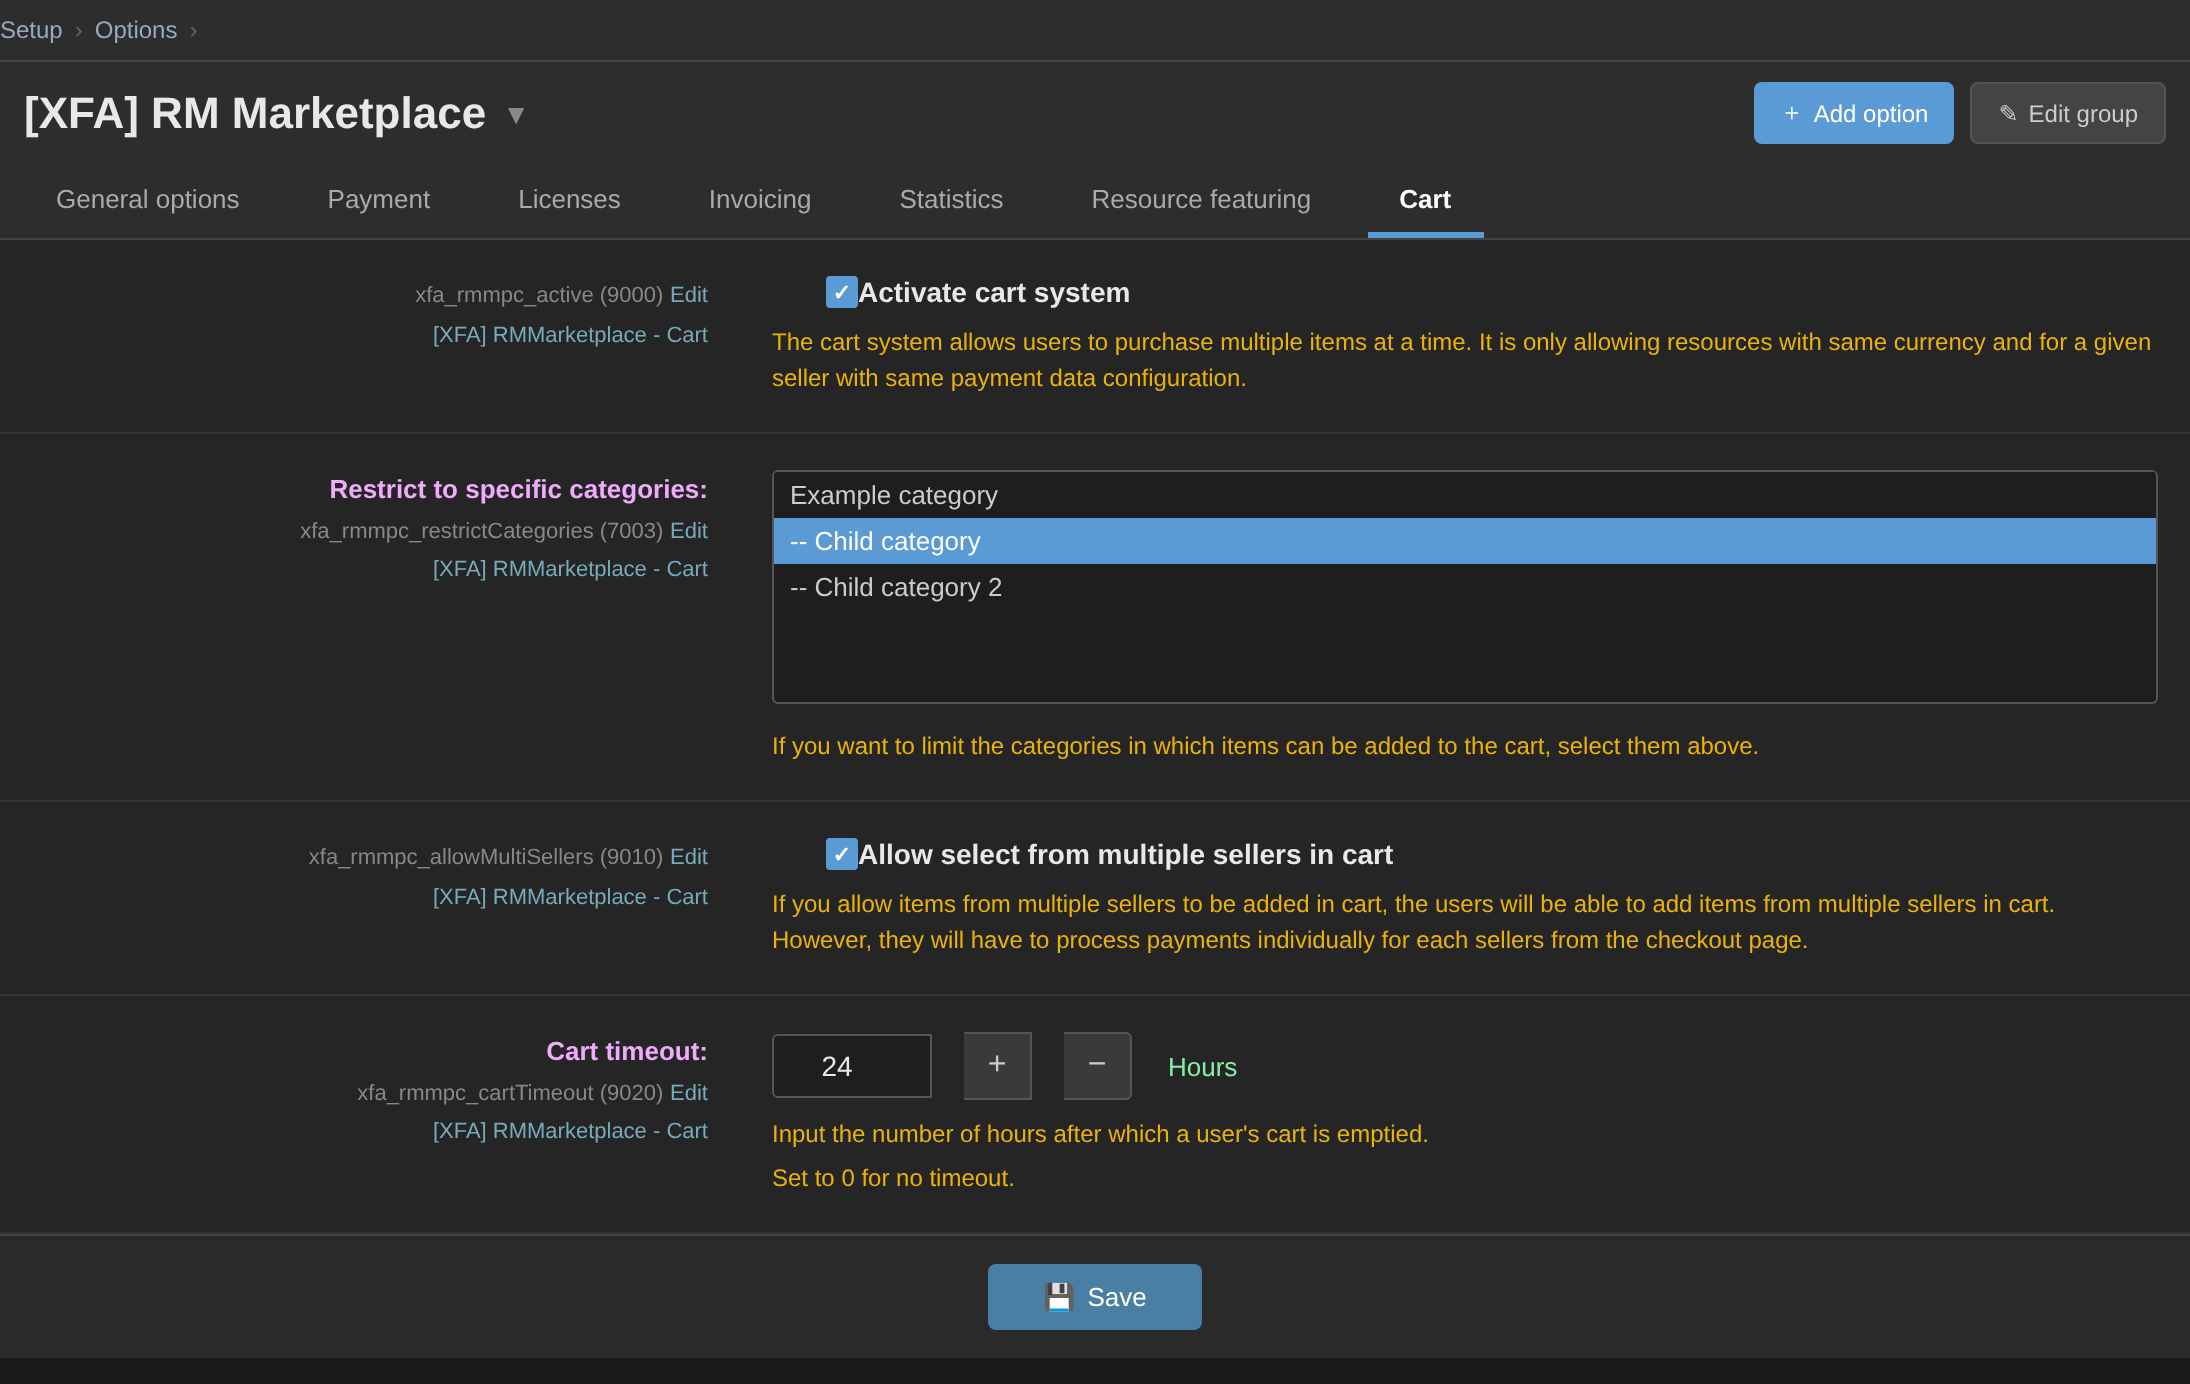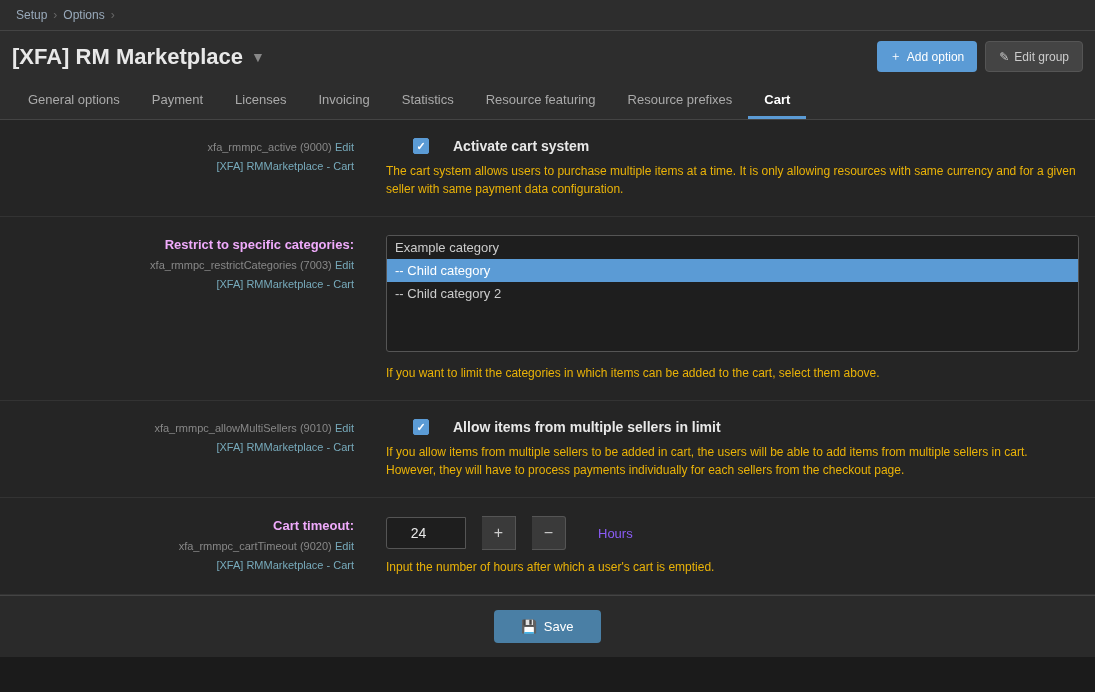--- a/index.html
+++ b/index.html
@@ -9,21 +9,21 @@
       background: #1b1b1b;
       color: #c8c8c8;
       width: 1095px;
       min-height: 692px;
     }
 
     
     .topbar {
       background: #2d2d2d;
       border-bottom: 1px solid #444;
-      padding: 8px 16px;
+      padding: 8px 0;
       display: flex;
       align-items: center;
       gap: 6px;
       font-size: 12px;
       color: #aaa;
     }
     .topbar .breadcrumb-sep { color: #666; }
     .topbar .breadcrumb-item { color: #9ab; cursor: pointer; }
 
     
@@ -75,21 +75,21 @@
     }
     .btn-secondary {
       background: #444;
       color: #ccc;
       border: 1px solid #555;
     }
 
     
     .tabs {
       display: flex;
-      gap: 0;
+      gap: 12px;
       margin-top: 4px;
     }
     .tab {
       padding: 9px 16px;
       font-size: 13px;
       cursor: pointer;
       color: #aaa;
       border-bottom: 3px solid transparent;
     }
     .tab.active {
@@ -135,21 +135,21 @@
 
     .settings-field-col {
       flex: 1;
       padding: 18px 16px;
     }
 
     
     .checkbox-row {
       display: flex;
       align-items: center;
-      gap: 24px;
+      gap: 0;
       margin-bottom: 8px;
       padding-left: 27px;
     }
     .checkbox-box {
       width: 16px;
       height: 16px;
       background: #5b9bd5;
       border: 1px solid #5b9bd5;
       border-radius: 2px;
       display: flex;
@@ -220,22 +220,22 @@
       font-size: 16px;
       cursor: pointer;
       display: flex;
       align-items: center;
       justify-content: center;
     }
     .number-btn:last-of-type {
       border-radius: 0 3px 3px 0;
     }
     .number-unit {
-      margin-left: 16px;
-      color: #8b5cf6;
+      margin-left: 2px;
+      color: #86efac;
       font-size: 13px;
     }
 
     
     .save-bar {
       background: #2a2a2a;
       border-top: 1px solid #444;
       padding: 14px 16px;
       display: flex;
       justify-content: center;
@@ -281,21 +281,20 @@
     </div>
   </div>
 
   <div class="tabs">
     <div class="tab">General options</div>
     <div class="tab">Payment</div>
     <div class="tab">Licenses</div>
     <div class="tab">Invoicing</div>
     <div class="tab">Statistics</div>
     <div class="tab">Resource featuring</div>
-    <div class="tab">Resource prefixes</div>
     <div class="tab active">Cart</div>
   </div>
 </div>
 
 <div class="content">
 
   <div class="settings-row">
     <div class="settings-label-col">
       <span class="label-meta">xfa_rmmpc_active (9000)</span>
       <a>Edit</a><br>
@@ -329,41 +328,42 @@
 
   <div class="settings-row">
     <div class="settings-label-col">
       <span class="label-meta">xfa_rmmpc_allowMultiSellers (9010)</span>
       <a>Edit</a><br>
       <a>[XFA] RMMarketplace - Cart</a>
     </div>
     <div class="settings-field-col">
       <div class="checkbox-row">
         <div class="checkbox-box checked"></div>
-        <span class="checkbox-label">Allow items from multiple sellers in limit</span>
+        <span class="checkbox-label">Allow select from multiple sellers in cart</span>
       </div>
       <div class="field-desc">If you allow items from multiple sellers to be added in cart, the users will be able to add items from multiple sellers in cart. However, they will have to process payments individually for each sellers from the checkout page.</div>
     </div>
   </div>
 
   <div class="settings-row">
     <div class="settings-label-col">
       <span class="label-main">Cart timeout:</span><br>
       <span class="label-meta">xfa_rmmpc_cartTimeout (9020)</span>
       <a>Edit</a><br>
       <a>[XFA] RMMarketplace - Cart</a>
     </div>
     <div class="settings-field-col">
       <div class="number-input-row">
         <input type="number" class="number-input" value="24" style="">
         <button class="number-btn">+</button>
         <button class="number-btn">−</button>
         <span class="number-unit">Hours</span>
       </div>
       <div class="field-desc">Input the number of hours after which a user's cart is emptied.</div>
+      <div class="field-desc">Set to 0 for no timeout.</div>
     </div>
   </div>
 
 </div>
 
 <div class="save-bar">
   <button class="btn-save">
     <span>💾</span>
     <span>Save</span>
   </button>

